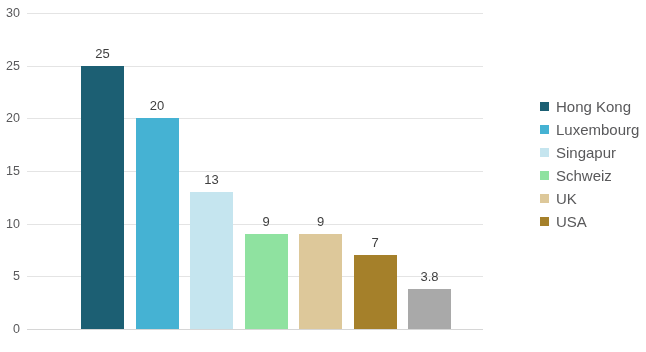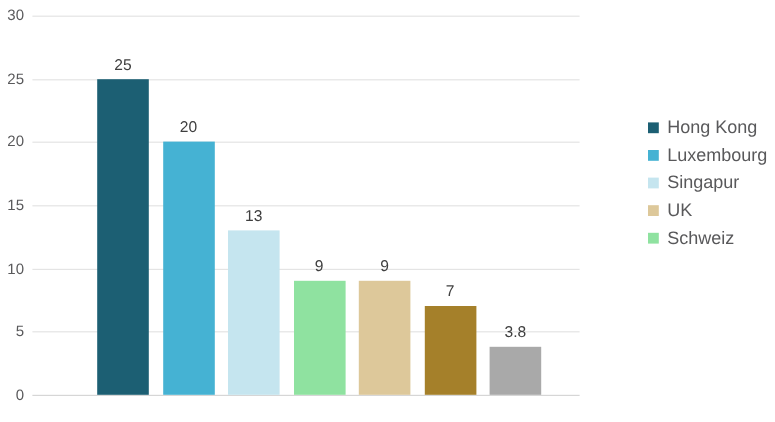--- a/index.html
+++ b/index.html
@@ -197,23 +197,27 @@
         </div>
         <div class="legend-item">
           <span class="legend-swatch" style="background: rgb(69, 178, 211);"></span>
           <span class="legend-label">Luxembourg</span>
         </div>
         <div class="legend-item">
           <span class="legend-swatch" style="background: rgb(197, 229, 239);"></span>
           <span class="legend-label">Singapur</span>
         </div>
         <div class="legend-item">
+          <span class="legend-swatch" style="background: rgb(143, 226, 160);"></span>
+          <span class="legend-label">Schweiz</span>
+        </div>
+        <div class="legend-item">
           <span class="legend-swatch" style="background: rgb(221, 200, 154);"></span>
           <span class="legend-label">UK</span>
         </div>
         <div class="legend-item">
-          <span class="legend-swatch" style="background: rgb(143, 226, 160);"></span>
-          <span class="legend-label">Schweiz</span>
+          <span class="legend-swatch" style="background: rgb(165, 128, 42);"></span>
+          <span class="legend-label">USA</span>
         </div>
       </div>
   </div>
 
 </div>
 
 </body></html>

